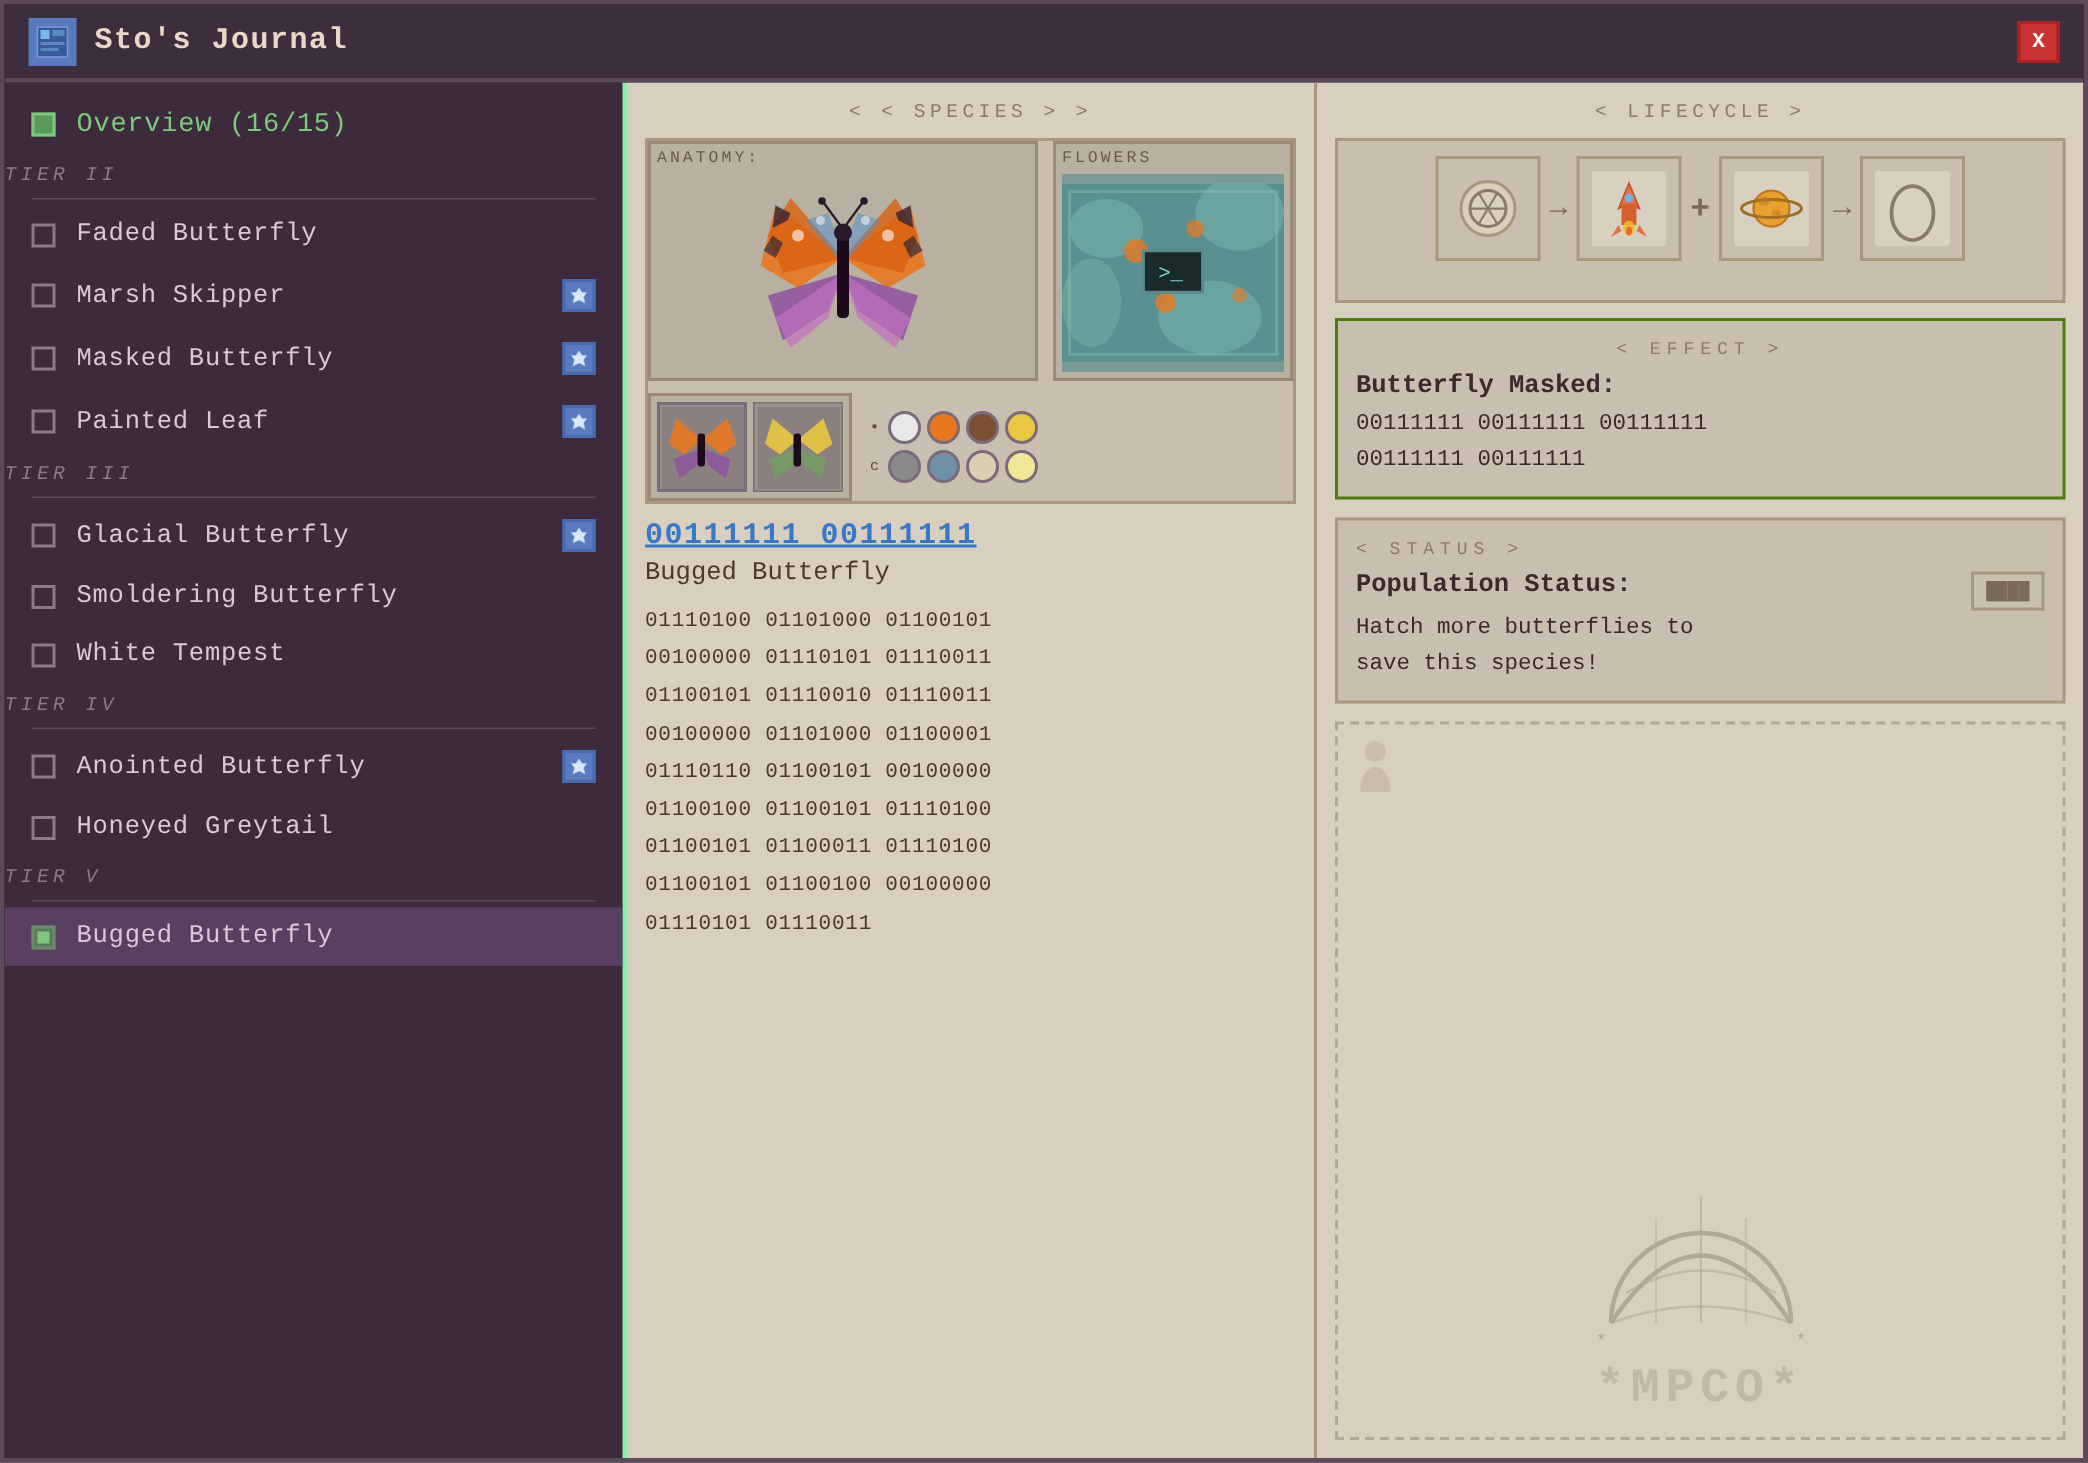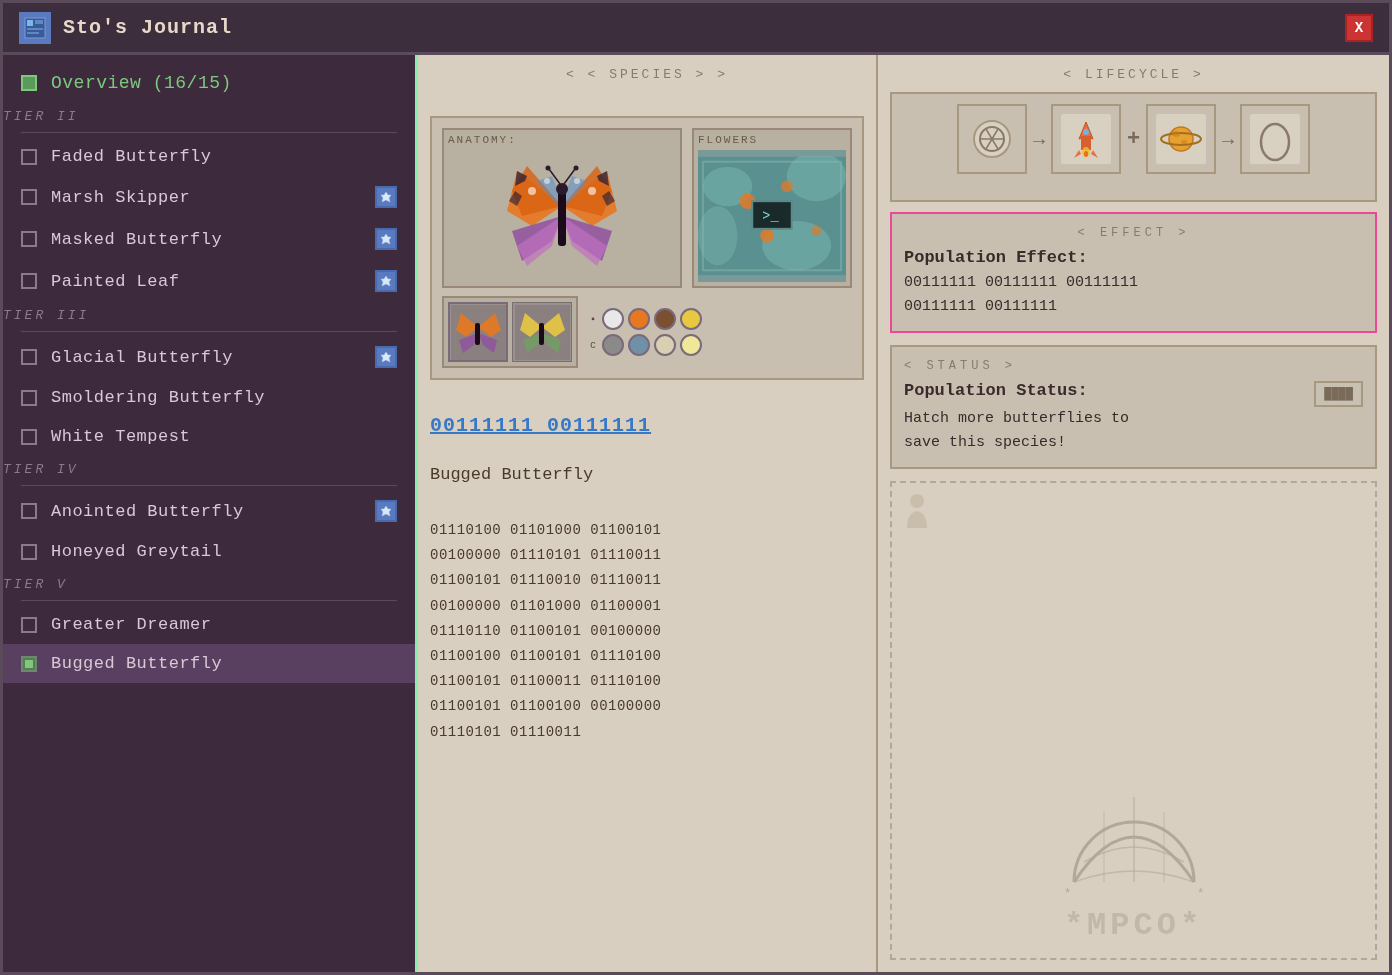--- a/index.html
+++ b/index.html
@@ -166,21 +166,20 @@
     }
 
     .species-panel {
       width: 460px;
       background: #d8cfc0;
       border-right: 2px solid #a89880;
       padding: 12px;
       display: flex;
       flex-direction: column;
       flex-shrink: 0;
-      gap: 24px;
     }
 
     .lifecycle-panel {
       flex: 1;
       background: #d8cfc0;
       padding: 12px;
       display: flex;
       flex-direction: column;
     }
 
@@ -198,21 +197,20 @@
       content: '< ';
     }
     .panel-section-header::after {
       content: ' >';
     }
 
     
     .species-images-box {
       background: #c8bfb0;
       border: 2px solid #a89880;
-      padding: 10px;
       margin-bottom: 10px;
     }
 
     .species-images-top {
       display: flex;
       gap: 10px;
       margin-bottom: 8px;
     }
 
     .anatomy-box {
@@ -384,21 +382,21 @@
     }
 
     .lifecycle-plus {
       color: #7a6a5a;
       font-size: 22px;
       font-weight: bold;
     }
 
     .effect-section {
       background: #c8bfb0;
-      border: 2px solid #ec4899;
+      border: 2px solid #4d7c0f;
       padding: 12px;
       margin-bottom: 12px;
     }
 
     .effect-section-header {
       text-align: center;
       color: #8a7a6a;
       font-size: 12px;
       letter-spacing: 4px;
       margin-bottom: 8px;
@@ -617,24 +615,20 @@
       </div>
 
       <div class="sidebar-item">
         <div class="sidebar-checkbox"></div>
         <span>Honeyed Greytail</span>
       </div>
 
       <div class="tier-label">TIER V</div>
       <hr class="section-divider-line">
 
-      <div class="sidebar-item">
-        <div class="sidebar-checkbox"></div>
-        <span>Greater Dreamer</span>
-      </div>
 
       <div class="sidebar-item active">
         <div class="sidebar-checkbox checked"></div>
         <span>Bugged Butterfly</span>
       </div>
     </div>
 
     <div class="detail-area">
 
       <div class="species-panel">
@@ -830,21 +824,21 @@
                 <ellipse cx="25" cy="28" rx="14" ry="18" fill="none" stroke="#8a7a6a" stroke-width="2.5"></ellipse>
               </svg>
             </div>
           </div>
         </div>
 
         <div class="effect-section">
           <div class="effect-section-header">
             &lt; EFFECT &gt;
           </div>
-          <div class="effect-title">Population Effect:</div>
+          <div class="effect-title">Butterfly Masked:</div>
           <div class="effect-code">
             00111111 00111111 00111111<br>
             00111111 00111111
           </div>
         </div>
 
         <div class="status-section">
           <div class="status-section-header">
             &lt; STATUS &gt;
           </div>

